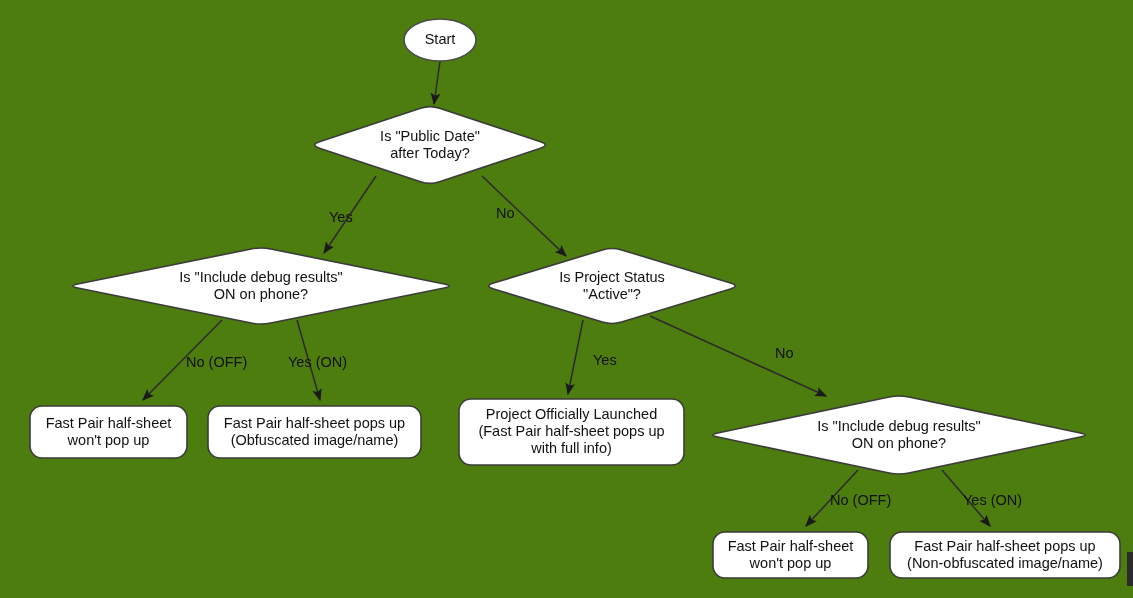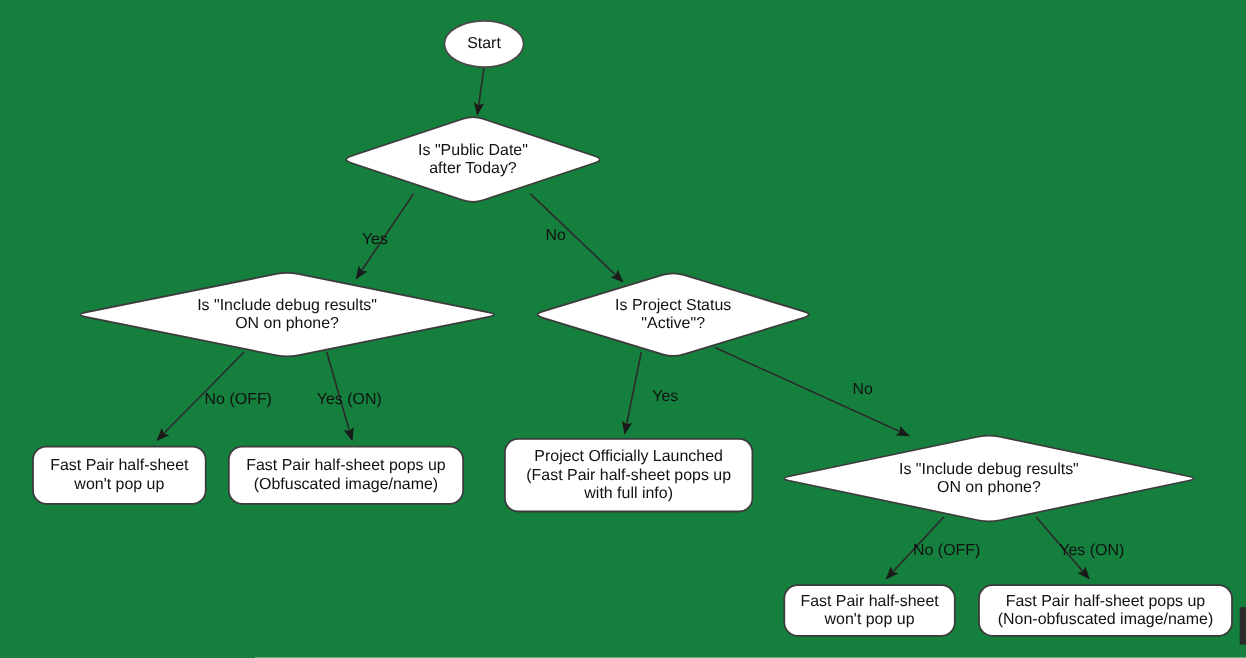--- a/index.html
+++ b/index.html
@@ -7,21 +7,21 @@
     padding: 0;
     background: #ffffff;
   }
   body {
     font-family: "Liberation Sans", sans-serif;
   }
   #canvas {
     position: relative;
     width: 1133px;
     height: 598px;
-    background: #15803d;
+    background: #4d7c0f;
     overflow: hidden;
   }
   #flow-svg {
     position: absolute;
     top: 0;
     left: 0;
     width: 1133px;
     height: 598px;
   }
   .node-shape {

